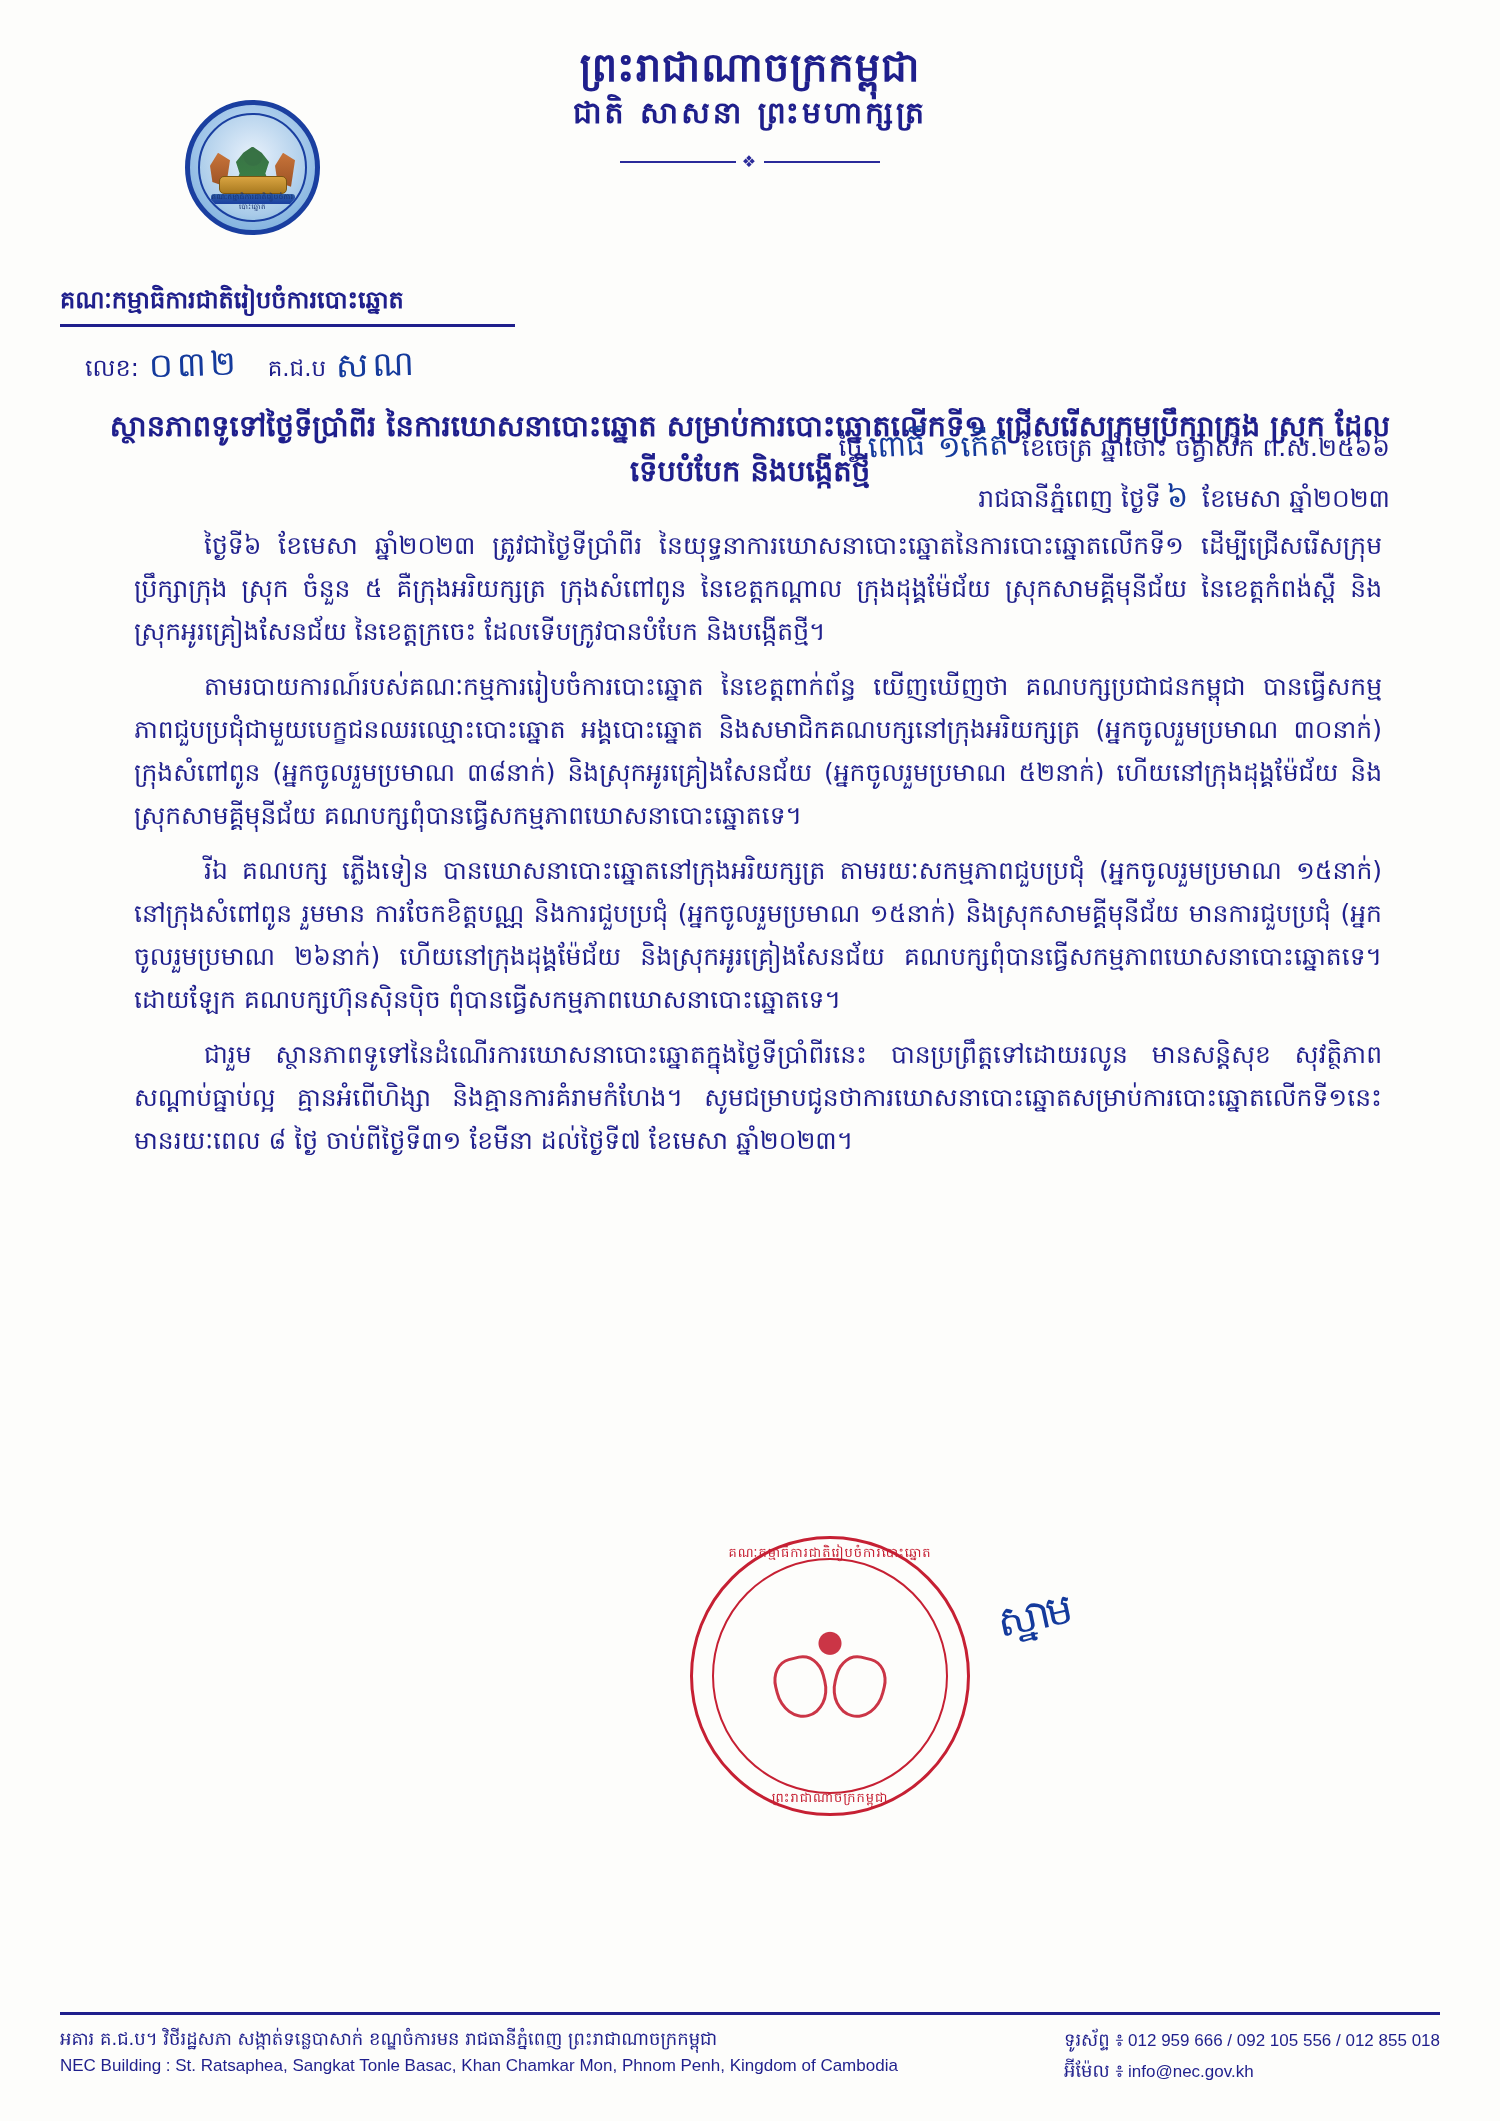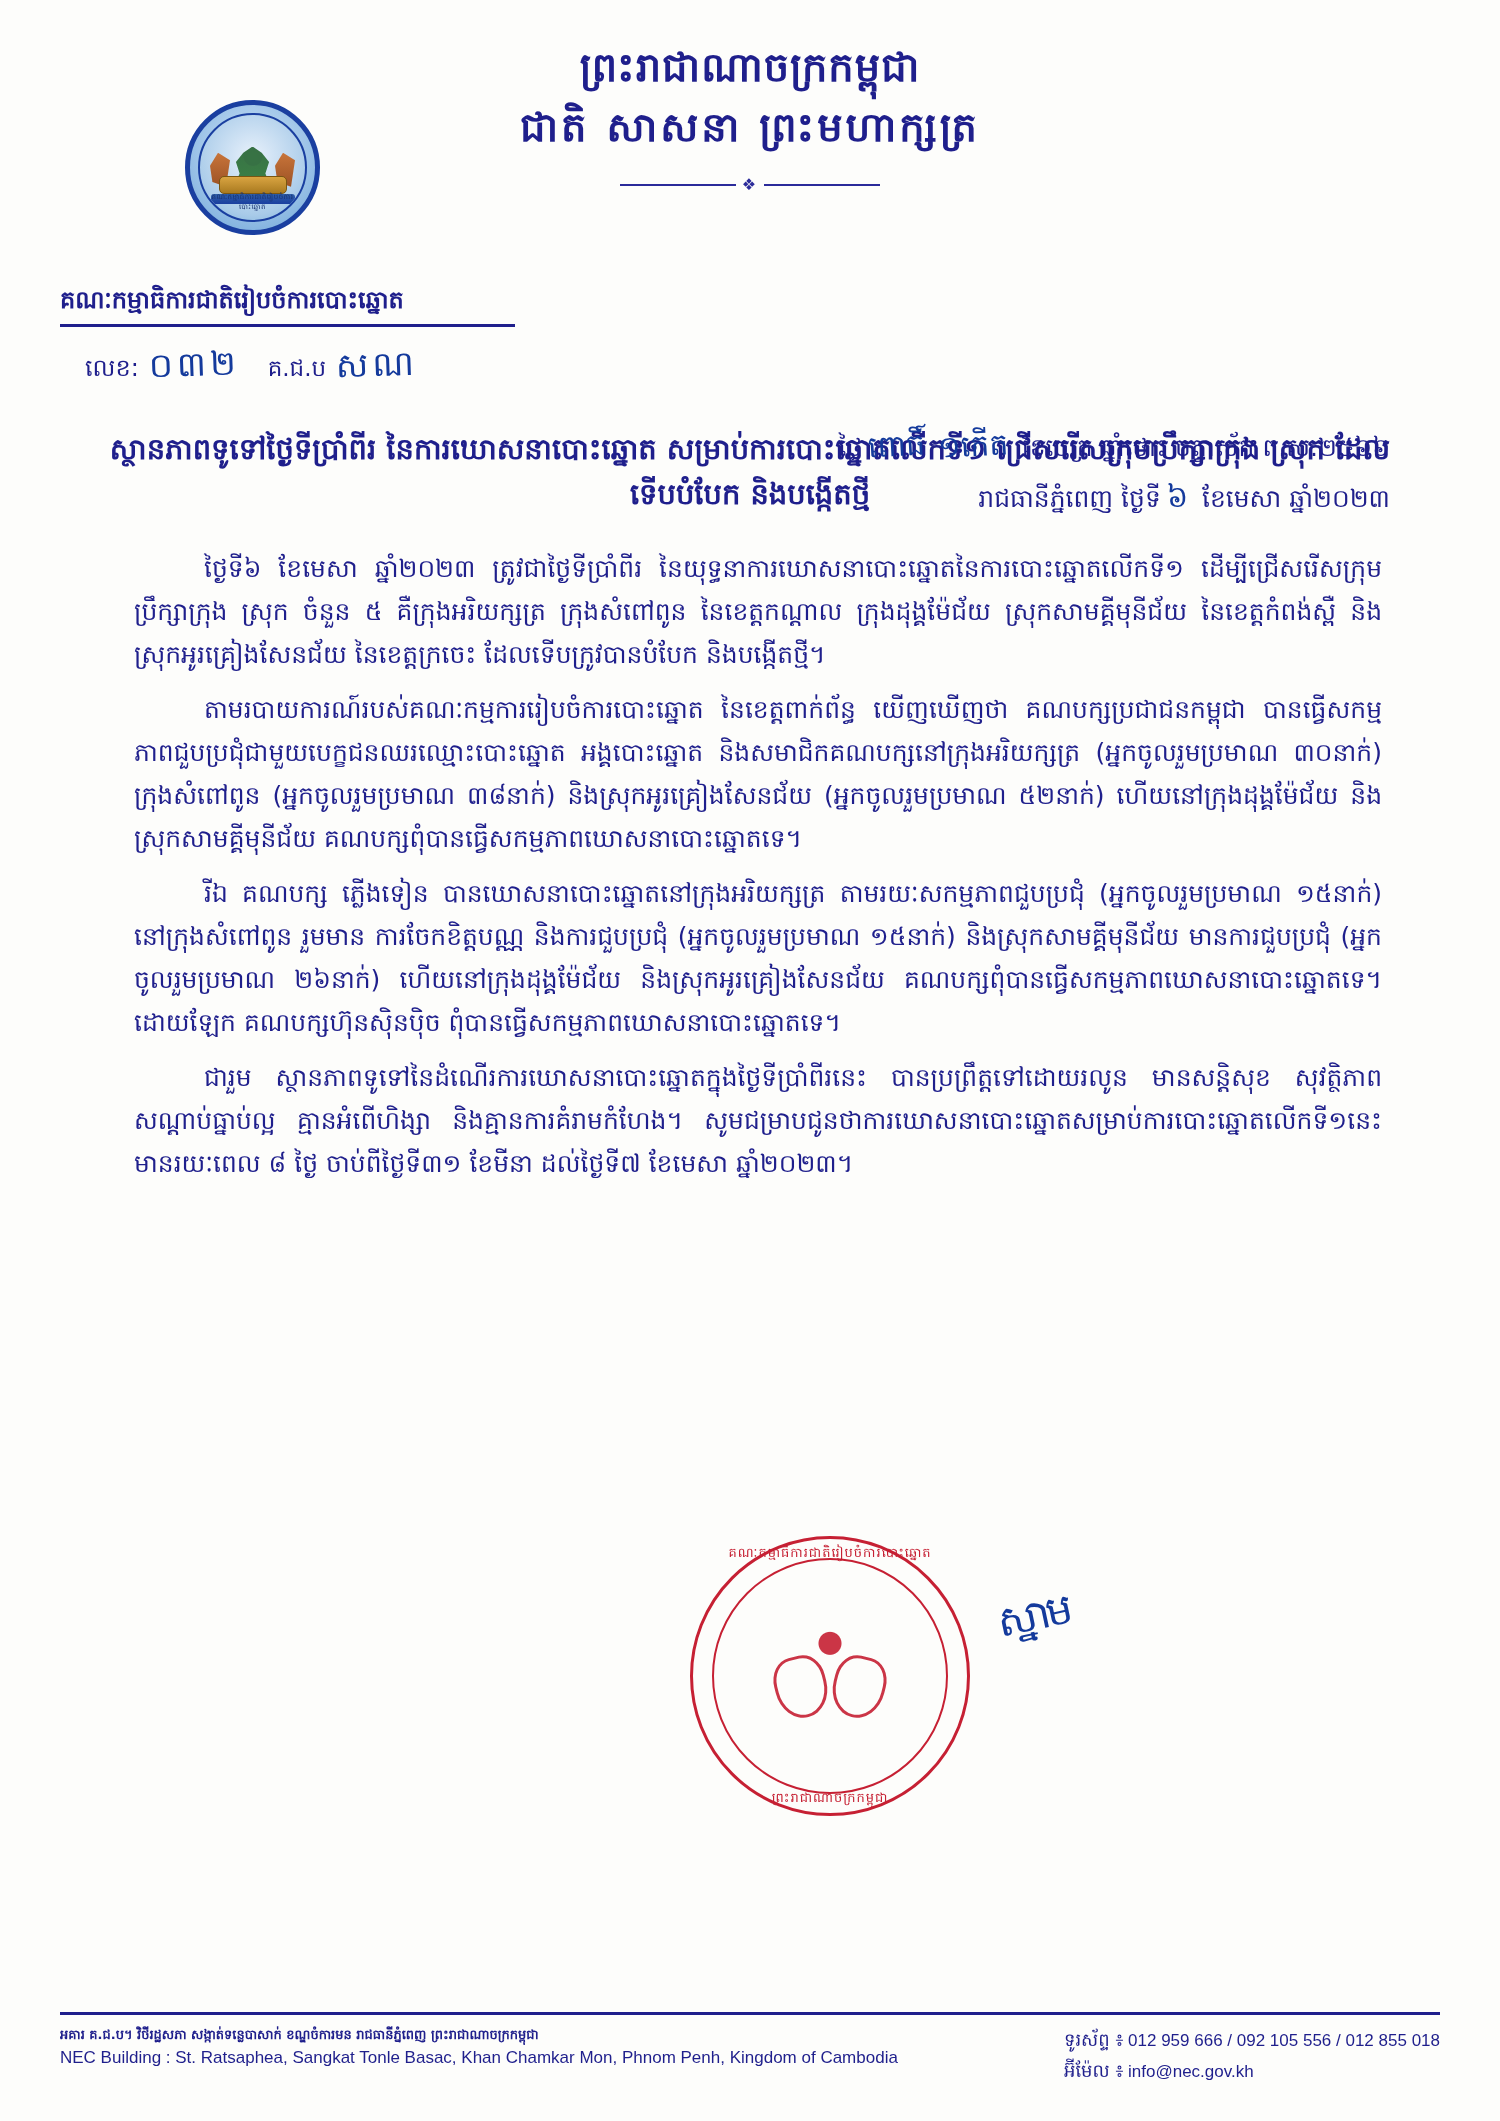--- a/index.html
+++ b/index.html
@@ -31,24 +31,23 @@
     text-align: center;
   }
   .title-kh {
     font-size: 40px;
     letter-spacing: 1px;
     color: #1f1f8c;
     font-weight: bold;
     line-height: 1.35;
   }
   .motto-kh {
-    font-size: 40px;
+    font-size: 30px;
     color: #1f1f8c;
     letter-spacing: 3px;
-    margin-top: 8px;
     font-weight: bold;
   }
   .divider-orn {
     margin: 14px auto 0;
     width: 260px;
     height: 20px;
     color: #2b2b9a;
     font-size: 17px;
     letter-spacing: 2px;
     display: flex;
@@ -303,21 +302,21 @@
     height: 3px;
     background: #1f1f8c;
     margin-bottom: 10px;
   }
   .footer .row {
     display: flex;
     justify-content: space-between;
     align-items: flex-start;
     color: #1f1f8c;
   }
-  .footer .kh { font-size: 13px; line-height: 1.55; font-weight: bold; }
+  .footer .kh { font-size: 18px; line-height: 1.55; }
   .footer .en { font-size: 17px; line-height: 1.55; font-family: "Liberation Sans", sans-serif; }
   .footer .contact { font-size: 17px; line-height: 1.7; text-align: left; font-family: "Liberation Sans", sans-serif; }
   .footer .contact .kh-label { font-family: "DejaVu Sans", sans-serif; font-size: 18px; }
   .footer-col-left { max-width: 860px; }
 </style>
 </head>
 <body>
 
 <div class="page">
 

